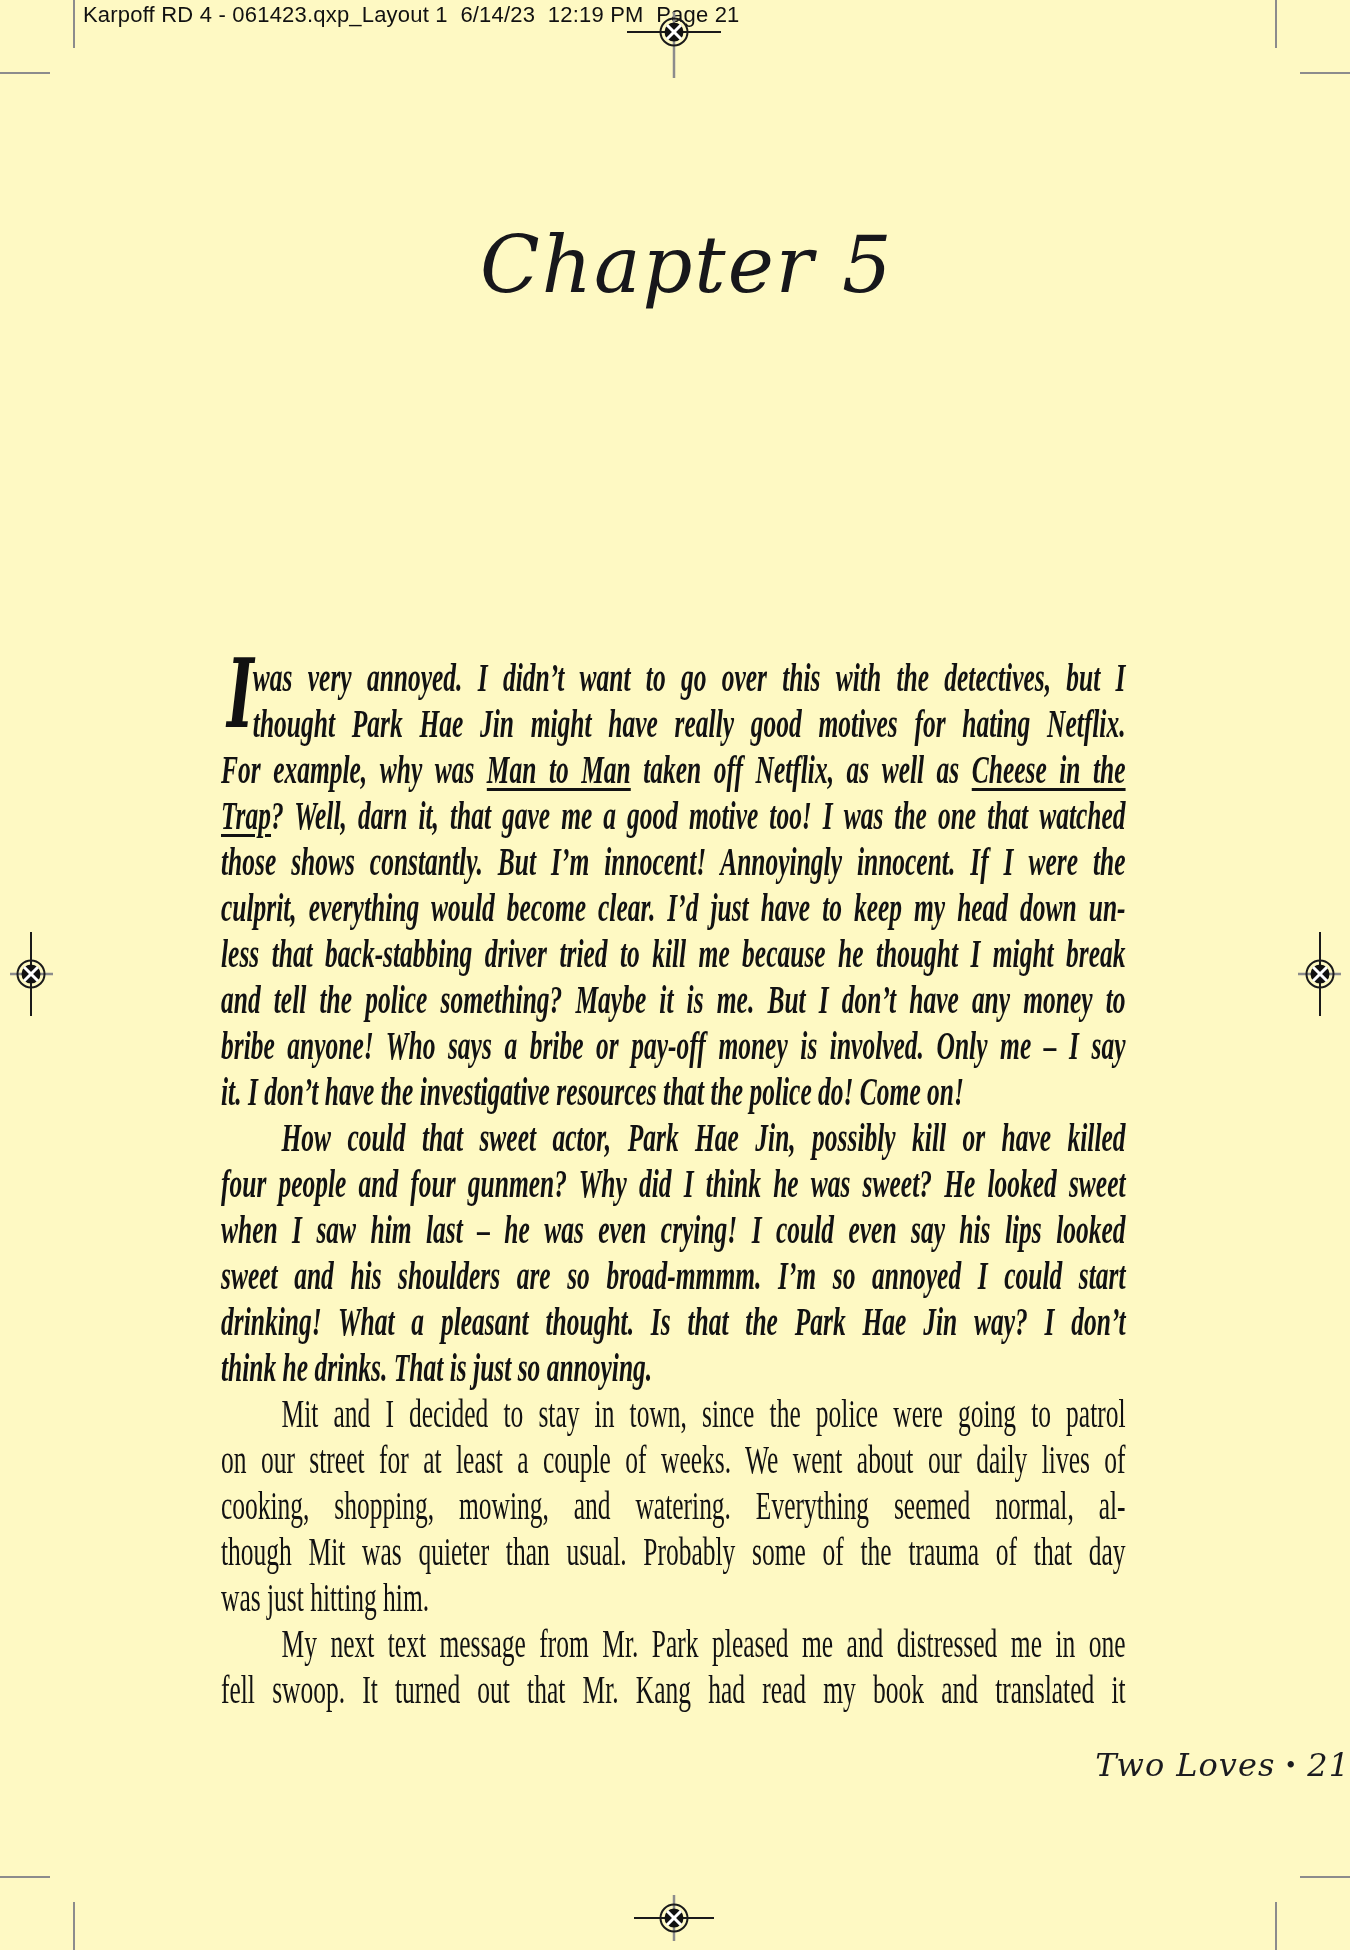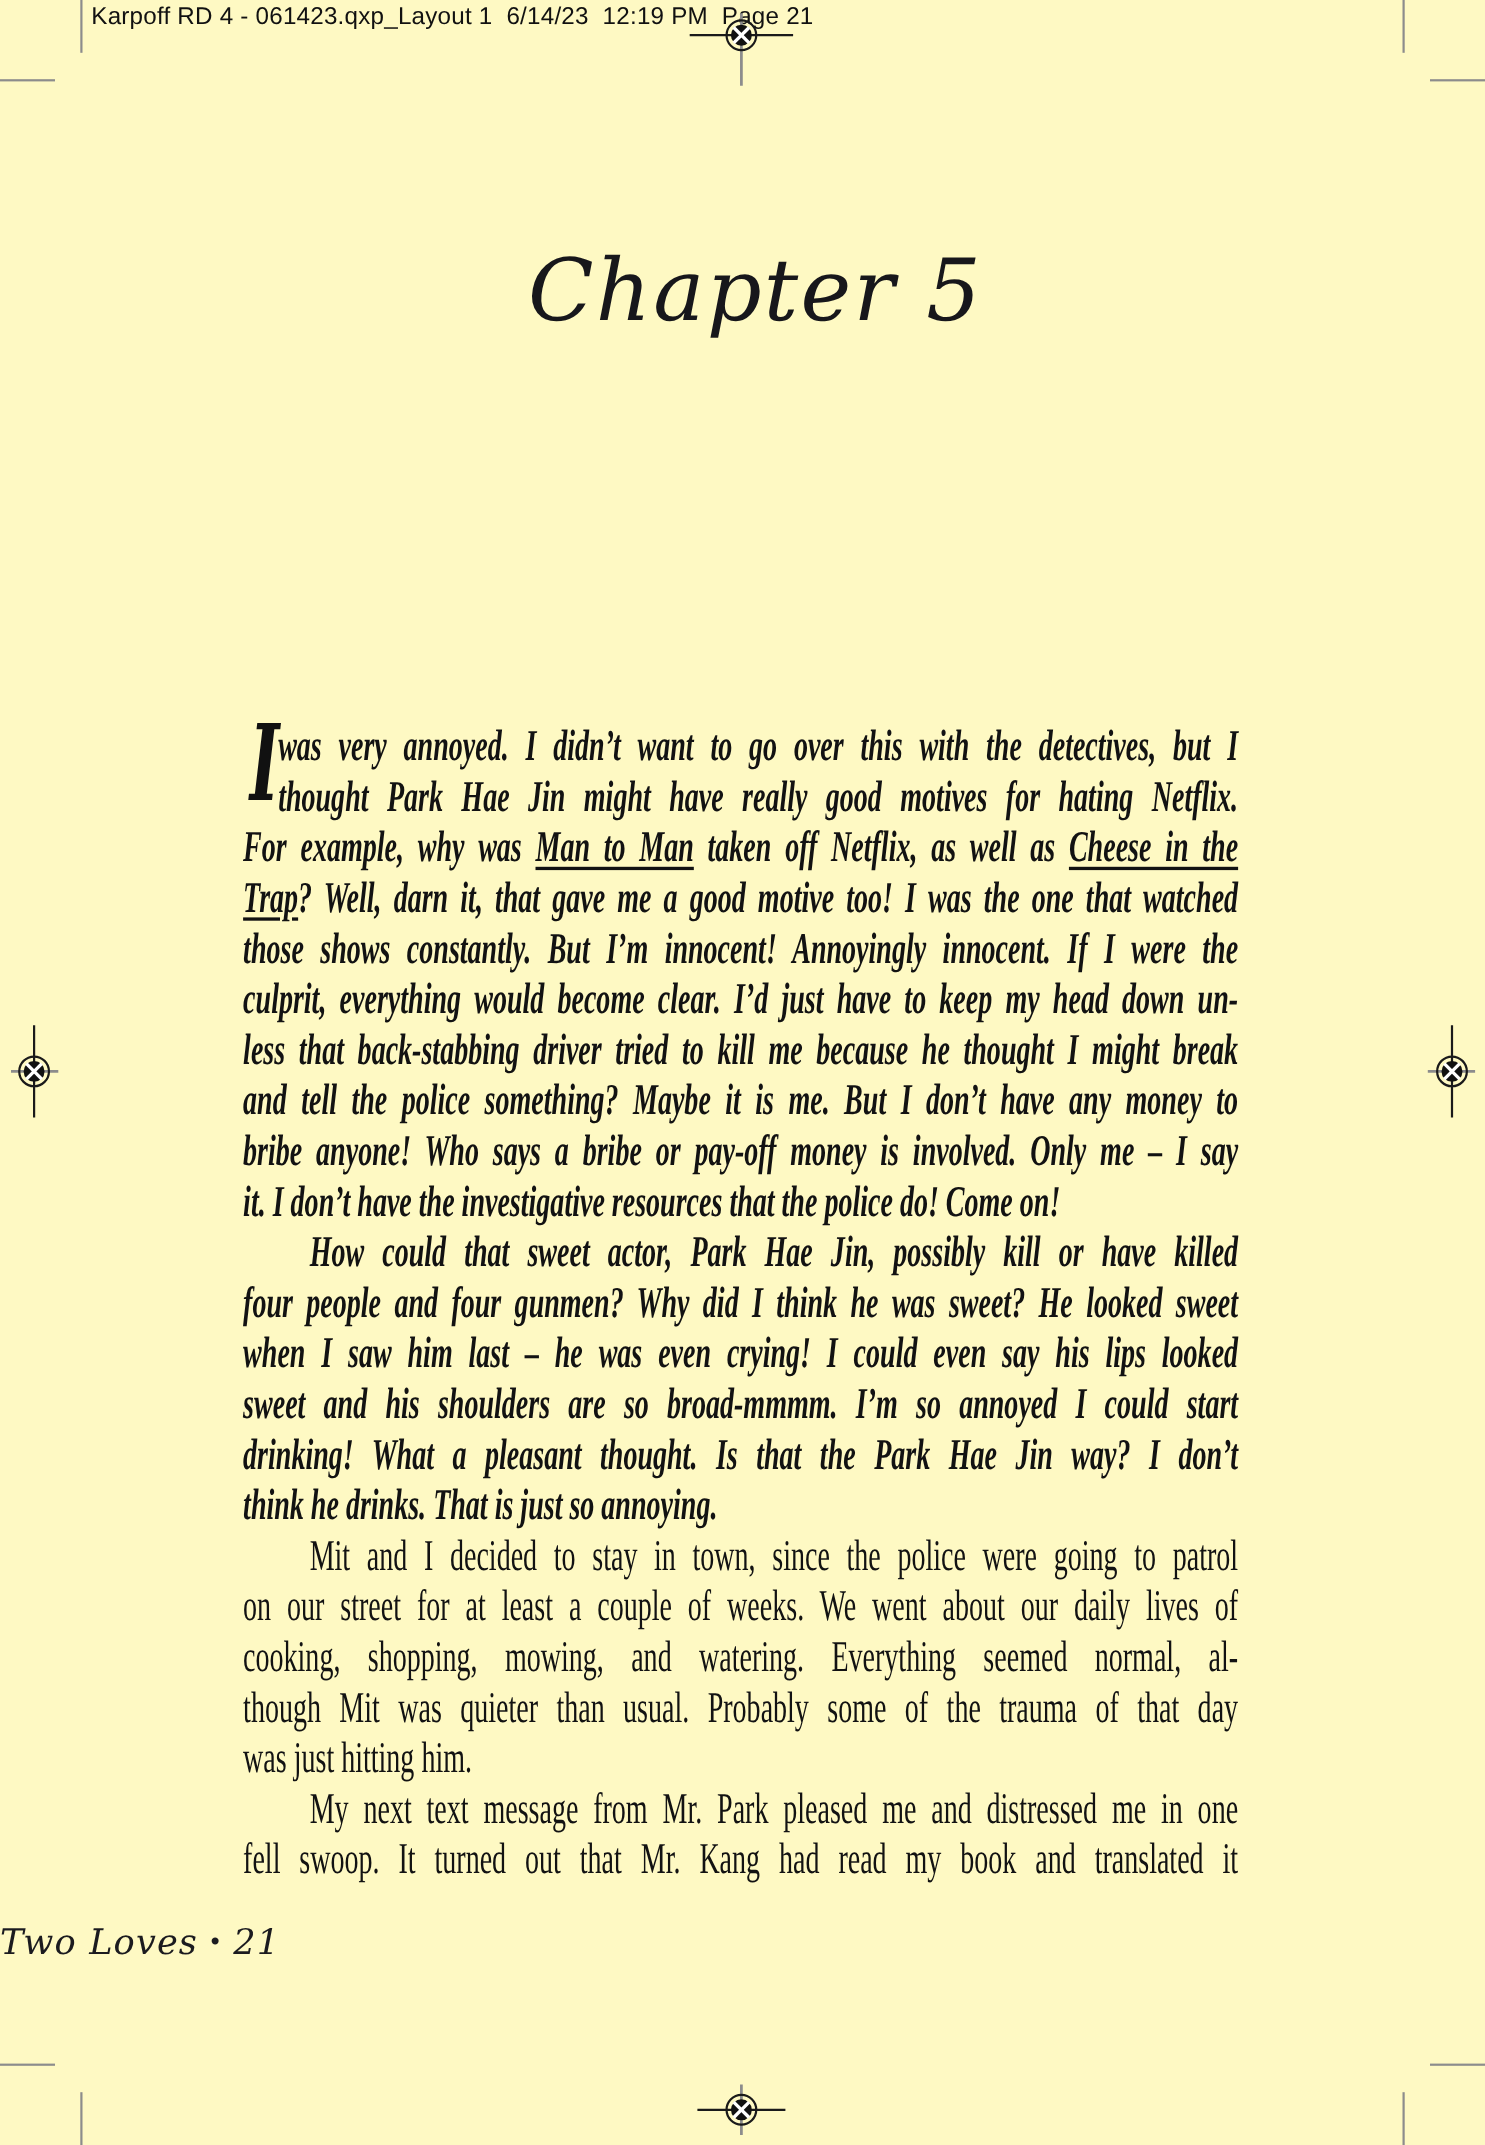--- a/index.html
+++ b/index.html
@@ -36,21 +36,21 @@
   .line { line-height:46px; height:46px; text-align:justify; text-align-last:justify;
           text-justify:inter-word; }
   .line.bi  { font-style:italic; font-weight:700; }
   .line.reg { font-style:normal; font-weight:400; }
   .line.endline { text-align-last:left; }
   .line.dropline { padding-left:50px; }
   .line.indent { text-indent:95px; }
   .u { text-decoration:underline; text-decoration-thickness:2.5px; text-underline-offset:5px; }
 
   
-  .footer { position:absolute; left:0; top:1746px; width:1350px; text-align:left;
+  .footer { position:absolute; left:0; top:1746px; width:1350px; text-align:right;
             font-family:"DejaVu Serif", serif; font-style:italic; font-size:32px; color:#1b1b1f;
             letter-spacing:1px; }
   .footer .dot { font-size:22px; padding:0 9px; vertical-align:3px; }
 </style>
 </head>
 <body>
 
 <div class="sheet">
 
   <div class="crop v" style="left:73px; top:0;"></div>

